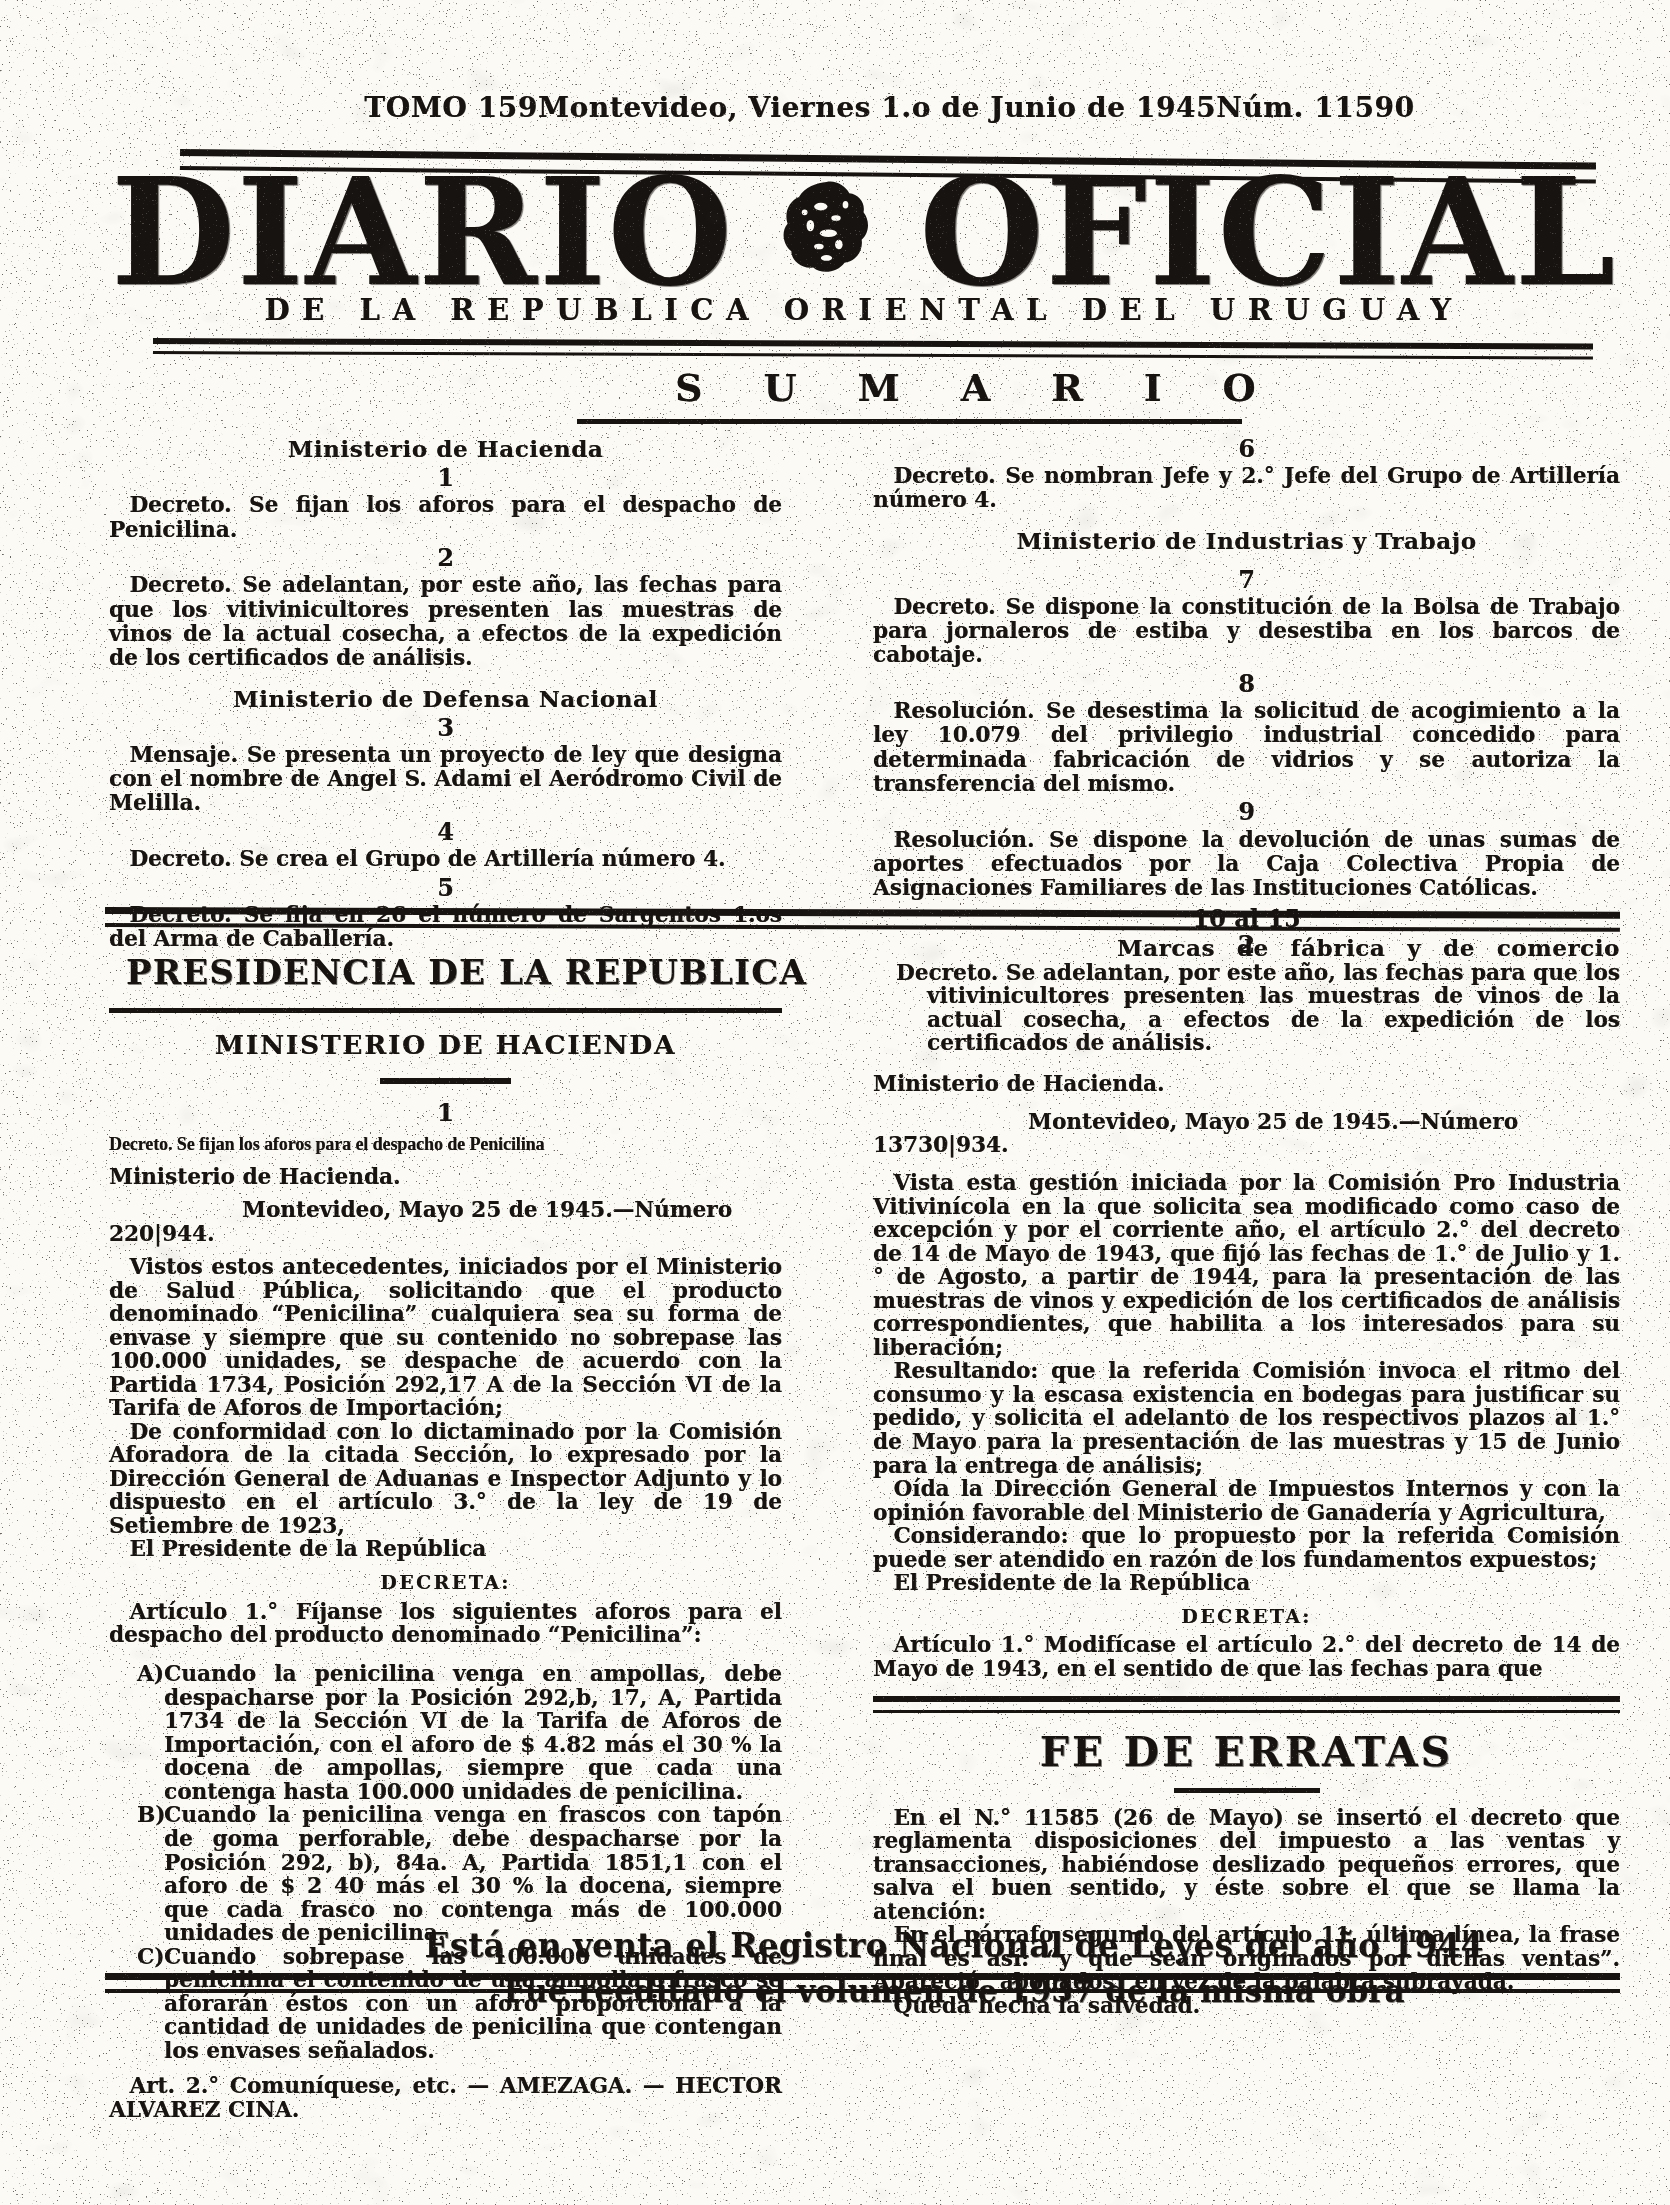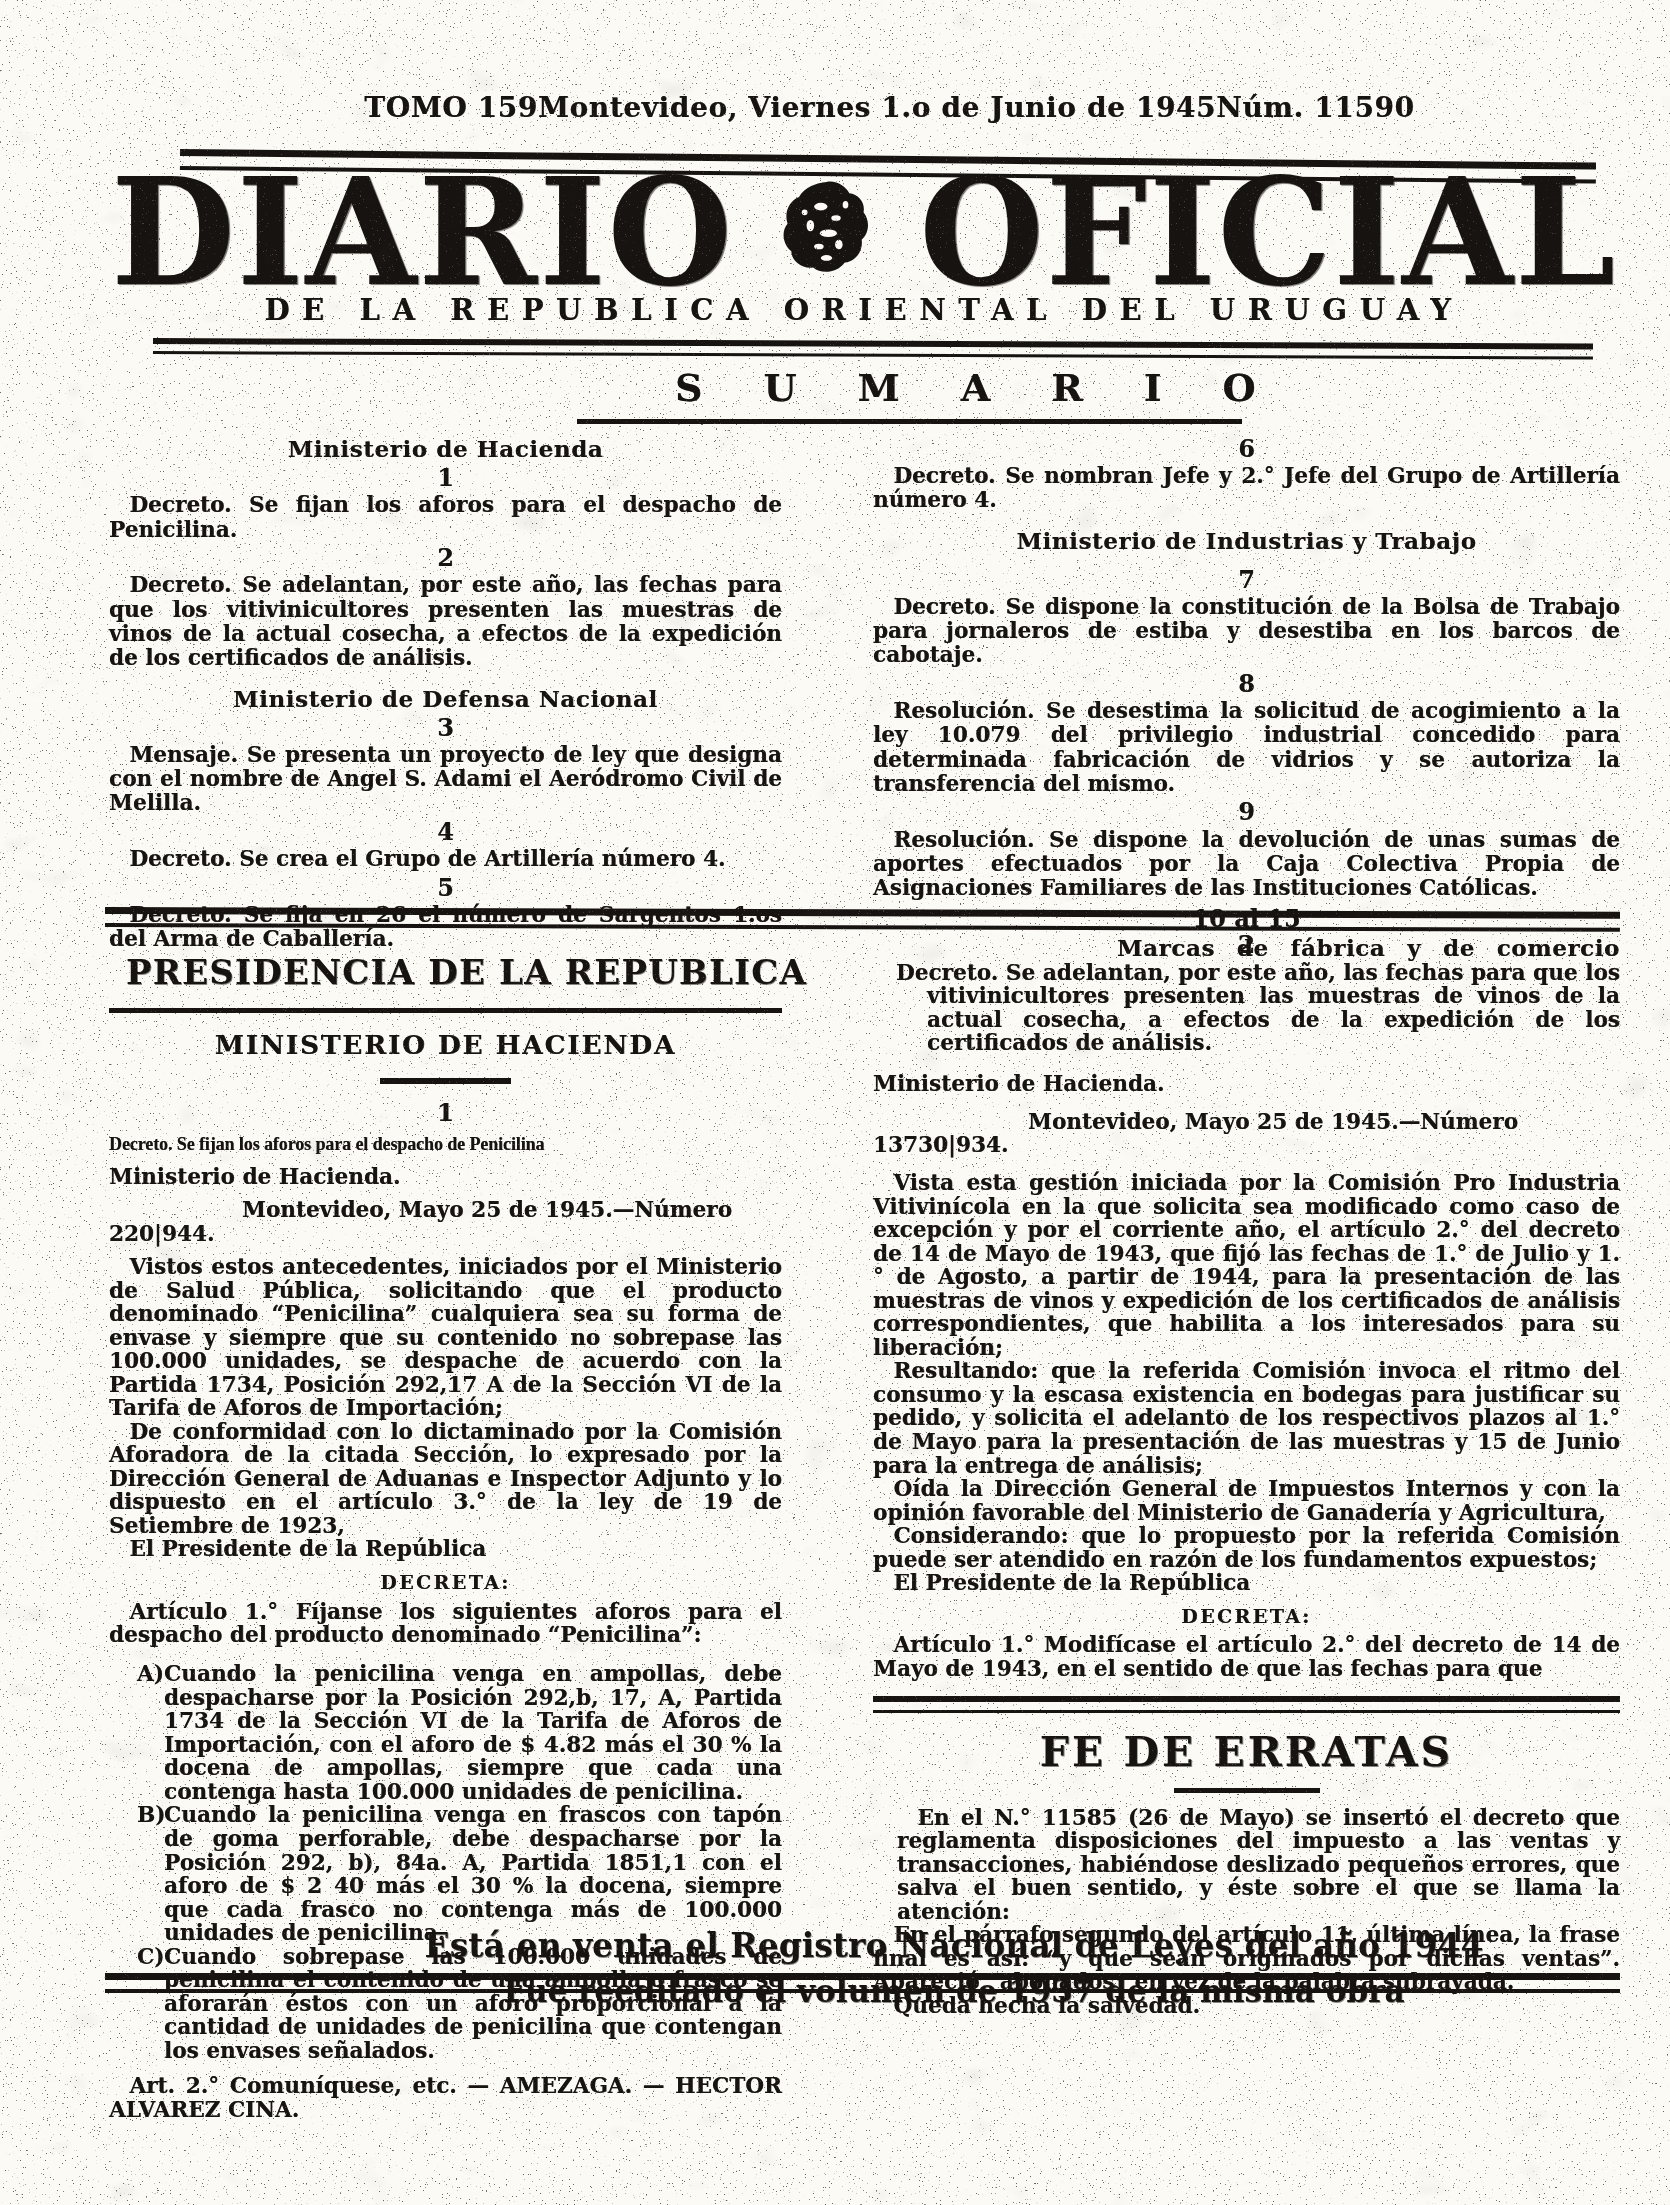--- a/index.html
+++ b/index.html
@@ -100,21 +100,21 @@
 
   .col-divider{
     height:7.8px; border-top:6.6px solid #171310; border-bottom:3.6px solid #171310;
     margin-top:15.6px;
   }
   .erratas-title{
     text-align:center; font-size:41px; letter-spacing:3px; margin:17px 0 0;
     text-shadow:0.9px 0.9px 0.5px rgba(23,19,16,.5);
   }
   .erratas-rule{ width:146px; height:4.8px; background:#171310; margin:13.2px auto 0; }
-  .erratas-p1{ margin-top:13.2px;margin-left:24px; }
+  .erratas-p1{ margin-top:13.2px; }
 
   
   .footer{
     position:absolute; top:1926px; left:258px; width:1392px; text-align:center;
   }
   .footer-line-1{ font-size:33px; margin:0; text-shadow:0.7px 0.7px 0.5px rgba(23,19,16,.5); }
   .footer-line-2{ font-size:31px; margin:8.4px 0 0; text-shadow:0.7px 0.7px 0.5px rgba(23,19,16,.5); }
 
   
   .noise{ position:absolute; inset:0; pointer-events:none; }

